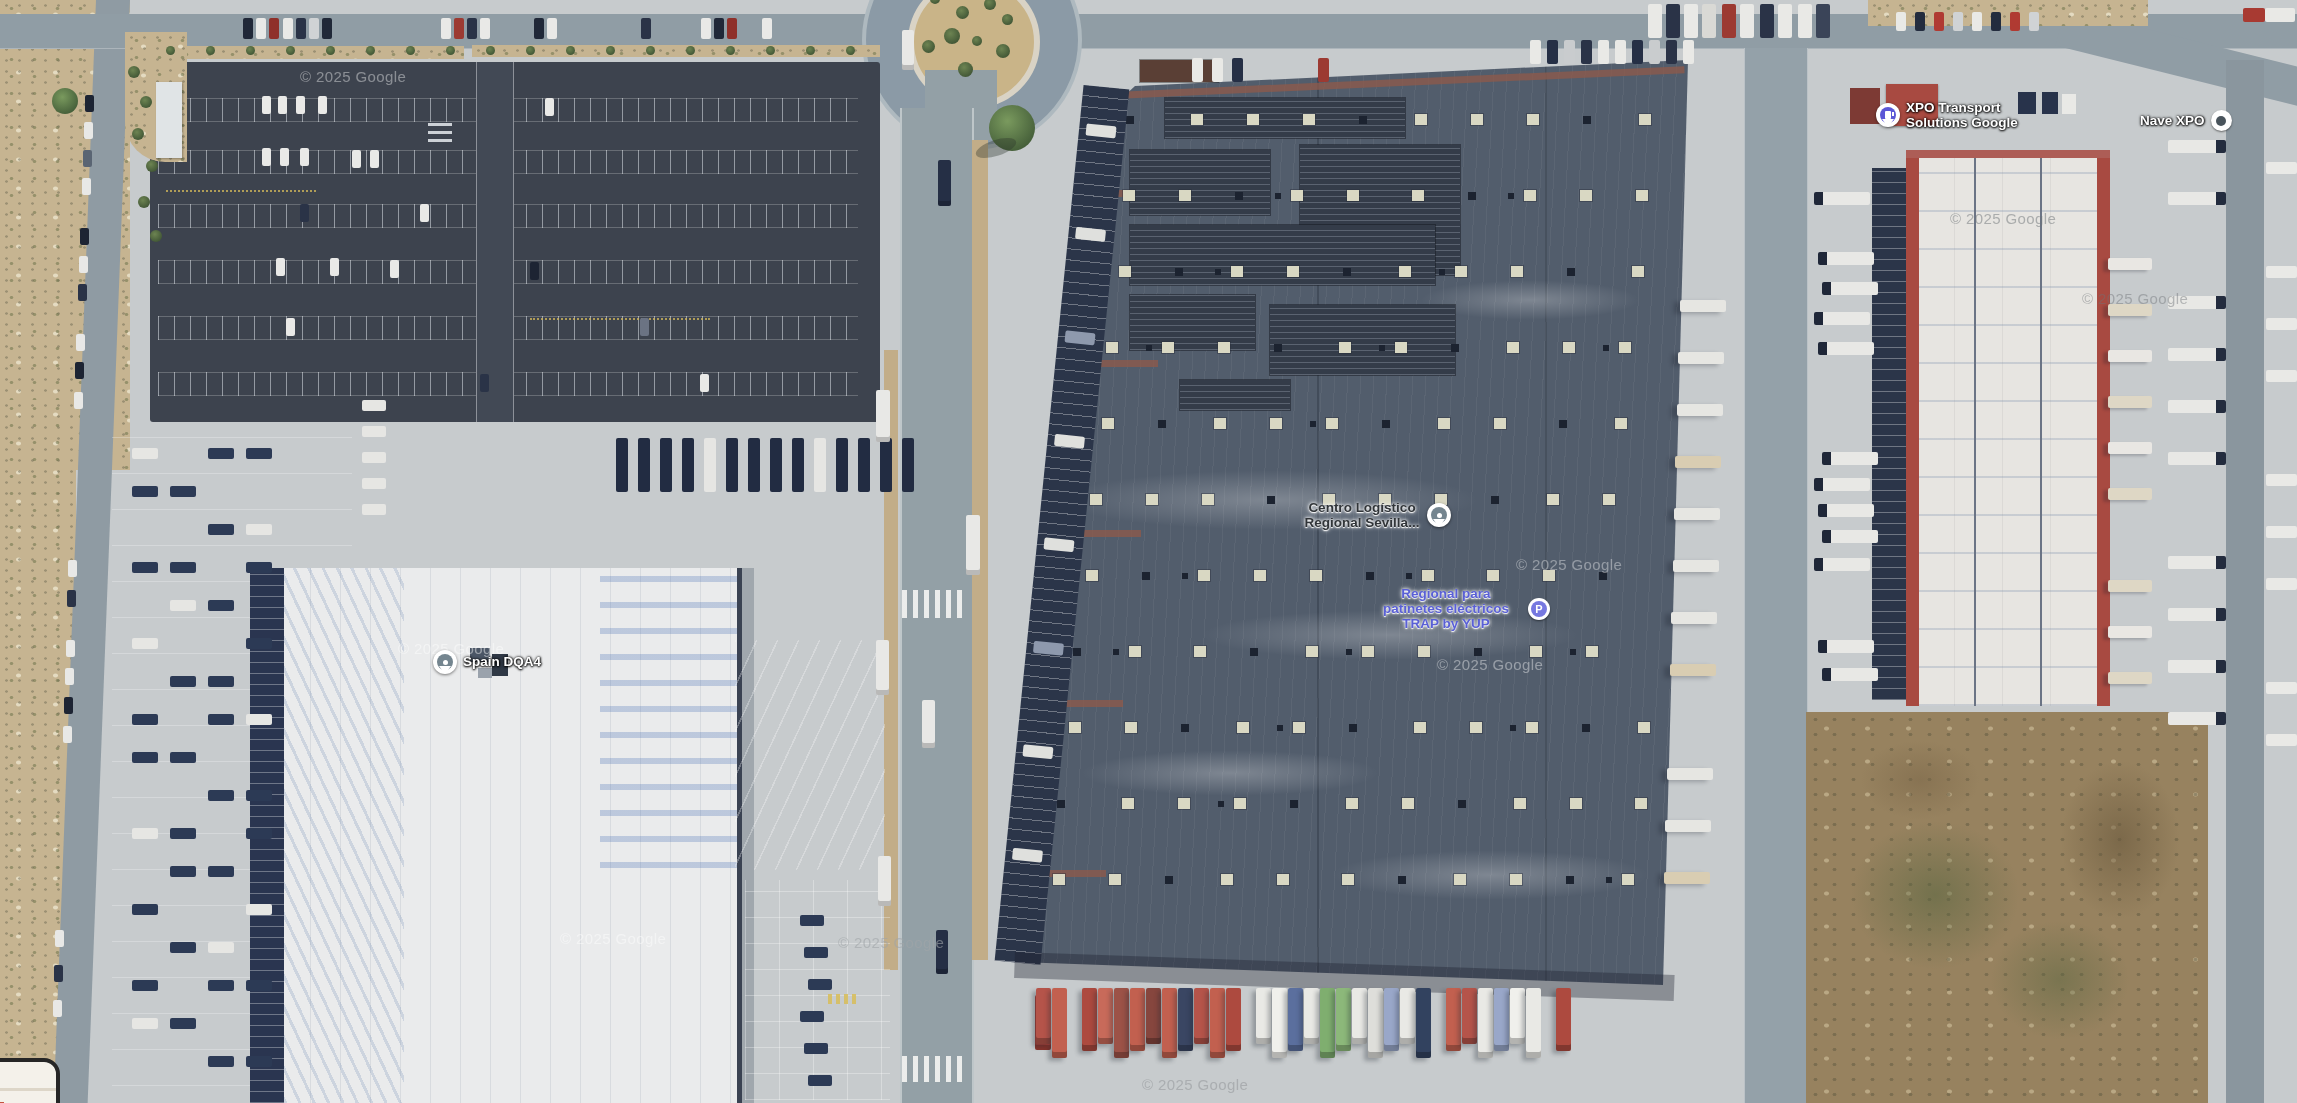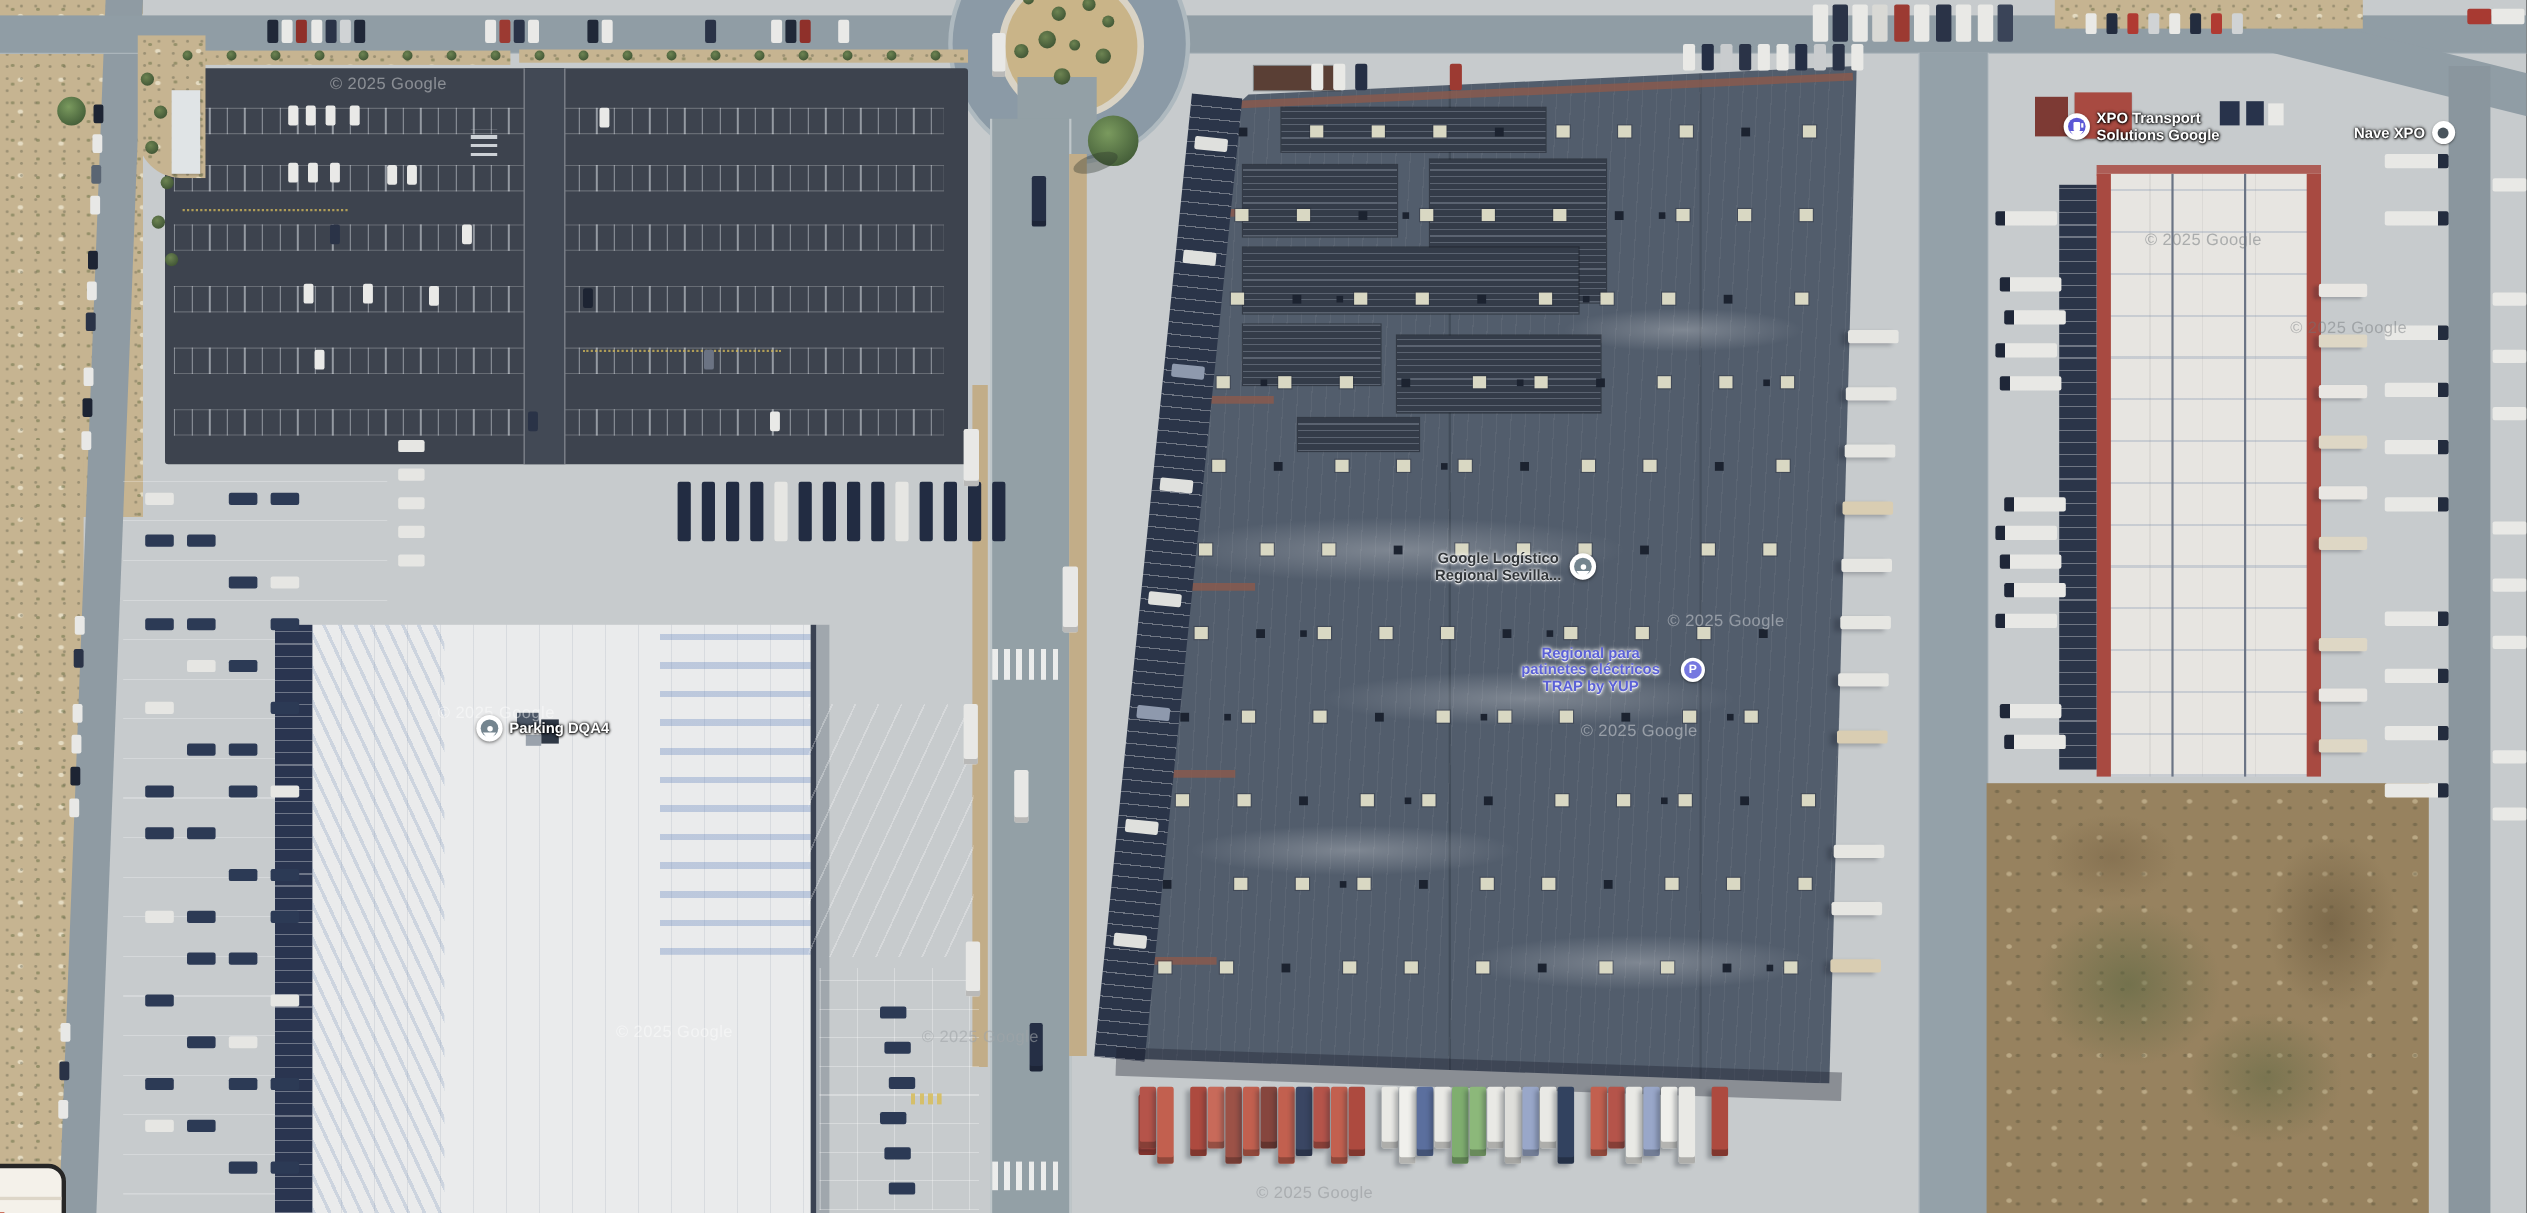--- a/index.html
+++ b/index.html
@@ -579,25 +579,25 @@
   <span class="wm" style="left:1516px;top:556px;color:rgba(255,255,255,.38)">© 2025 Google</span>
   <span class="wm" style="left:1950px;top:210px;color:rgba(110,115,120,.5)">© 2025 Google</span>
   <span class="wm" style="left:2082px;top:290px;color:rgba(110,115,120,.45)">© 2025 Google</span>
   <span class="wm" style="left:1142px;top:1076px;color:rgba(145,150,153,.55)">© 2025 Google</span>
 
   <div class="poi" style="left:433px;top:650px">
     <span class="pin-tear">
         <span class="inner"></span>
         <span class="hole"></span>
       </span>
-    <span class="poi-text light">Parking DQA4</span>
+    <span class="poi-text light">Spain DQA4</span>
   </div>
 
   <div class="poi" style="left:1303px;top:500px">
-    <span class="poi-text dark" style="width:118px;text-align:center">Google Logístico Regional Sevilla...</span>
+    <span class="poi-text dark" style="width:118px;text-align:center">Centro Logístico Regional Sevilla...</span>
     <span class="pin-tear">
         <span class="inner"></span>
         <span class="hole"></span>
       </span>
   </div>
 
   <div class="poi" style="left:1370px;top:586px">
     <span class="poi-text violet" style="width:152px;text-align:center">Regional para patinetes eléctricos TRAP by YUP</span>
     <span class="pin-park">
         <span class="pcirc">P</span>

